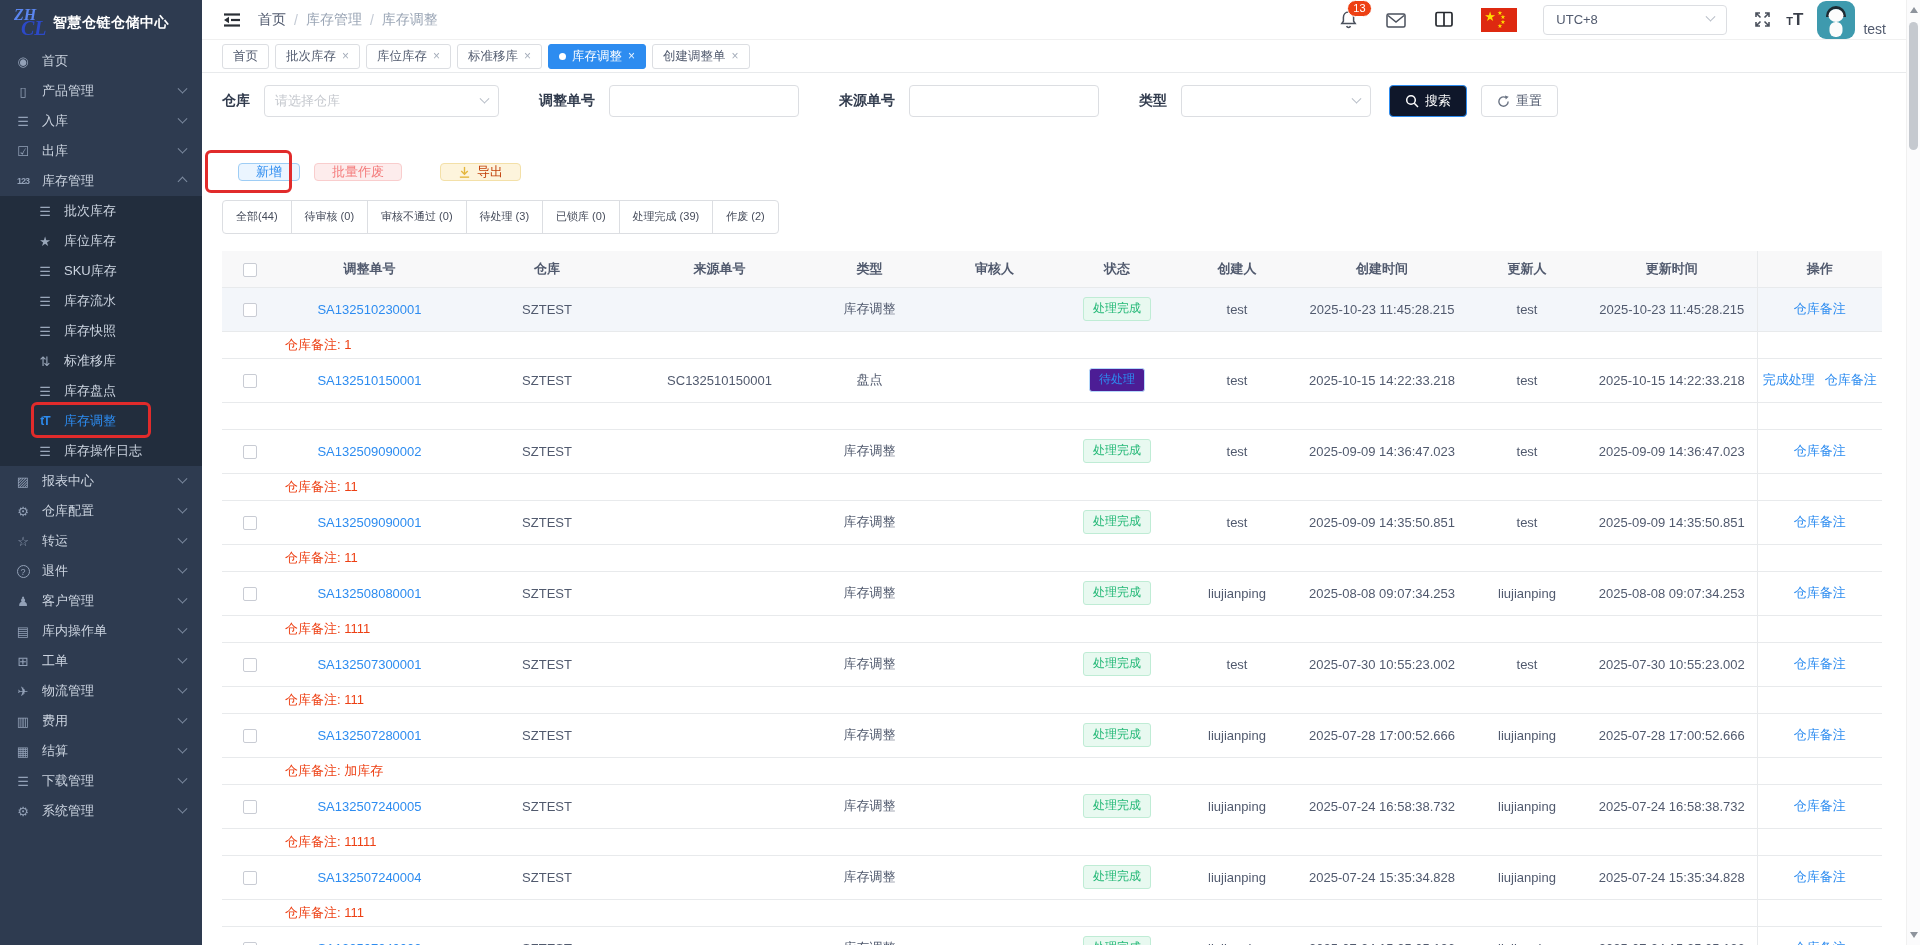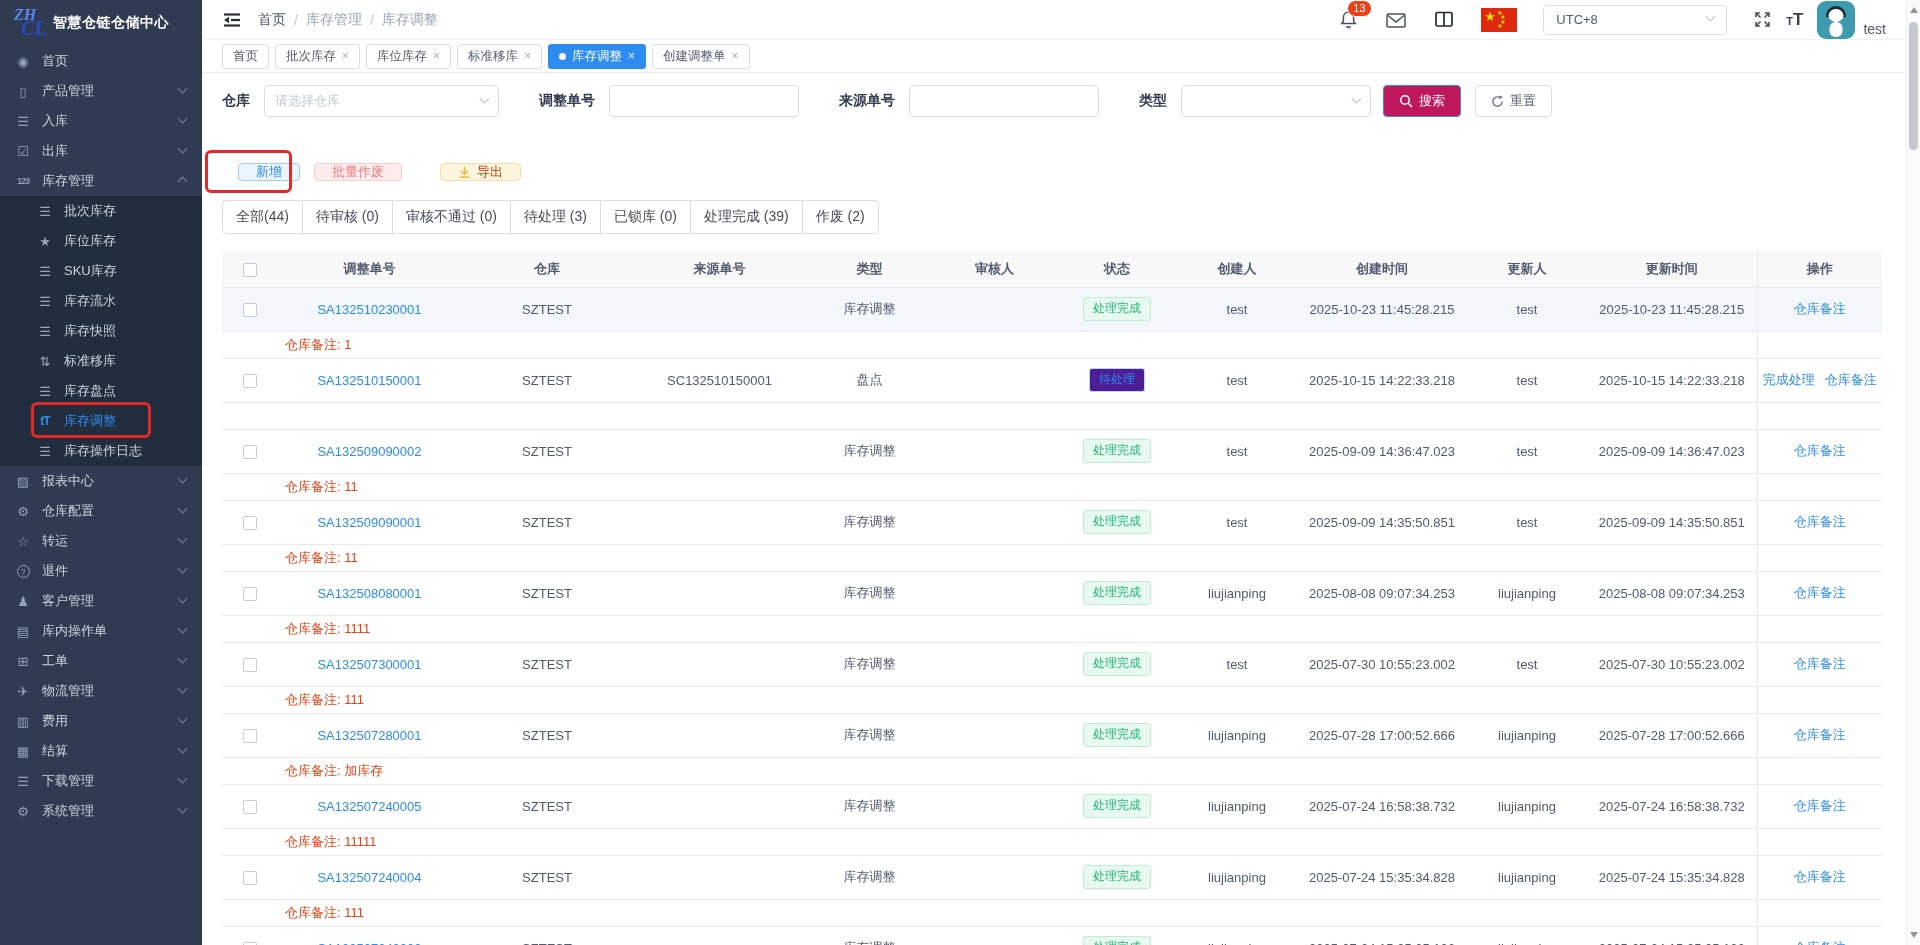--- a/index.html
+++ b/index.html
@@ -77,33 +77,33 @@
   .fgroup + .fgroup { margin-left:40px; }
   .flabel { font-weight:bold; color:#323c4e; font-size:14px; margin-right:14px; white-space:nowrap; }
   .select, .tinput { height:32px; border:1px solid #dcdee2; border-radius:4px; background:#fff;text-align:right; }
   .select { display:flex; align-items:center; padding:0 10px; cursor:pointer; }
   .select .ph { color:#c5c8ce; font-size:13px; }
   .select .chev { border-color:#b6bcc6; margin-right:0; }
   .sel-warehouse { width:235px; }
   .sel-type { width:190px; }
   .tinput { width:190px; padding:0 10px; font-size:13px; color:#515a6e; outline:none; font-family:inherit; }
   .btn { height:32px; border-radius:4px; border:1px solid transparent; display:inline-flex; align-items:center; gap:6px; padding:0 15px; font-size:13px; cursor:pointer; font-family:inherit; }
-  .btn-search { background:#be185d; border-color:#2d8cf0; color:#fff; margin-left:12px; }
+  .btn-search { background:#0f172a; border-color:#2d8cf0; color:#fff; margin-left:18px; }
   .btn-reset { background:#fff; border-color:#dcdee2; color:#515a6e; margin-left:14px; }
 
   
   .actions { margin-top:40px; display:flex; align-items:center; gap:14px; padding-left:16px; height:30px; }
   .btn-sm { height:18px; padding:0 17px; font-size:13px; }
   .btn-add { background:#ebf5ff; border-color:#9ecdf5; color:#2d8cf0; }
   .btn-void { background:#fdecec; border-color:#f9cdcd; color:#f47c7c; }
   .btn-export { background:#fdf4dc; border-color:#f3e0a8; color:#c2410c;margin-left:24px; }
 
   
   .status-tabs { margin-top:13px; display:inline-flex; border:1px solid #dcdee2; border-radius:4px; overflow:hidden; background:#fff; }
-  .stab { height:32px; line-height:31px; padding:0 13px; font-size:14px; color:#464c5b; cursor:pointer; white-space:nowrap; }
+  .stab { height:32px; line-height:31px; padding:0 13px; font-size:11px; color:#464c5b; cursor:pointer; white-space:nowrap; }
   .stab + .stab { border-left:1px solid #dcdee2; }
 
   
   .grid { margin-top:17px; width:1660px; border-collapse:collapse; table-layout:fixed; }
   .grid th { background:#f8f8f9; height:36px; font-size:13px; color:#515a6e; font-weight:bold; border-bottom:1px solid #e8eaec; text-align:center; padding:0 4px; white-space:nowrap; }
   .grid td { height:44px; border-bottom:1px solid #e8eaec; text-align:center; font-size:13px; color:#515a6e; padding:0 4px; white-space:nowrap; overflow:hidden; }
   .grid .c-op { border-left:1px solid #e8eaec; }
   .grid tr.hover td { background:#f3f6fa; }
   .remark-row td { height:27px; }
   .remark-cell { text-align:left !important; padding-left:8px !important; }

